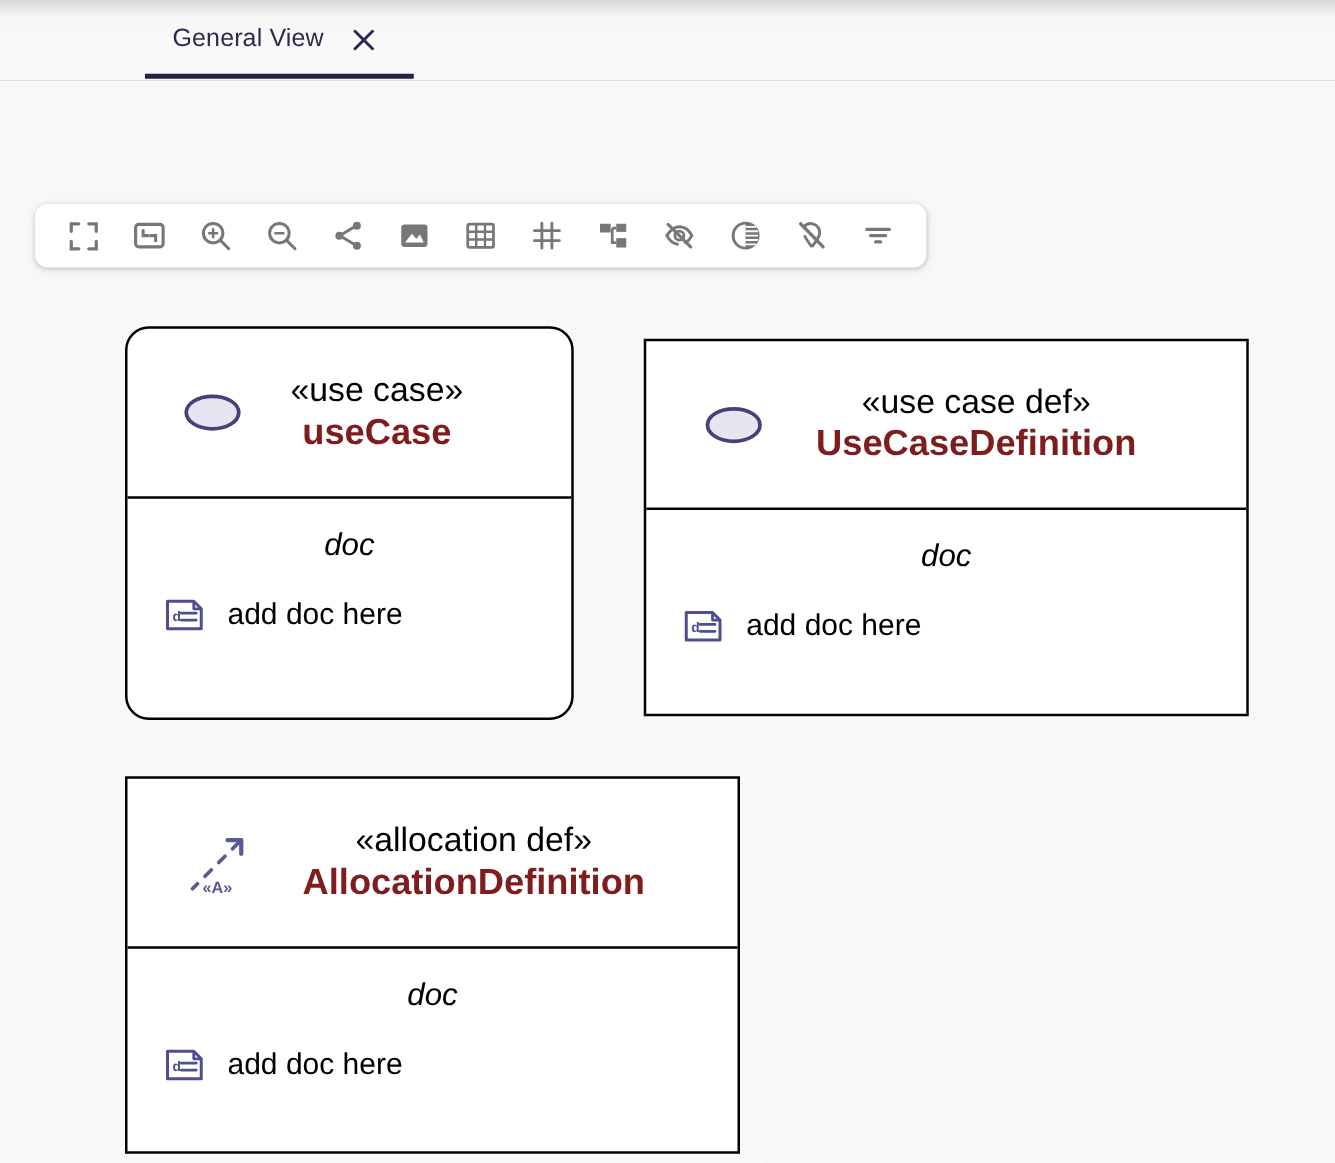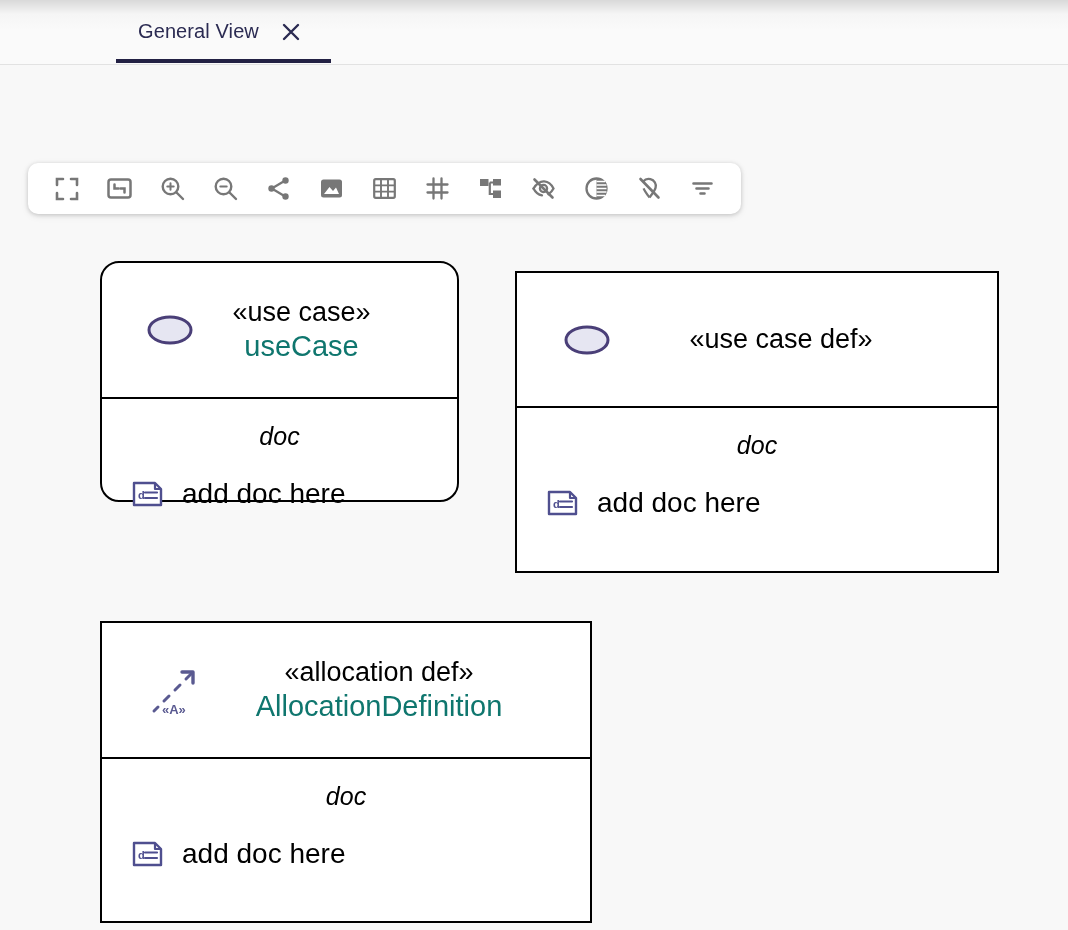--- a/index.html
+++ b/index.html
@@ -121,23 +121,24 @@
     padding: 0 10px;
   }
   .node-stereotype {
     font-size: 27px;
     color: #000000;
     line-height: 1.18;
     white-space: nowrap;
   }
   .node-name {
     font-size: 29px;
-    color: #0f766e;
+    color: #7f1d1d;
     line-height: 1.2;
     white-space: nowrap;
+    font-weight: bold;
   }
 
   .node-body {
     flex: 1;
     display: flex;
     flex-direction: column;
     align-items: center;
     padding-top: 22px;
   }
   .compartment-label {
@@ -149,21 +150,21 @@
   }
   .compartment-row {
     display: flex;
     align-items: center;
     gap: 18px;
     width: 100%;
     padding-left: 30px;
     margin-top: 27px;
   }
   .compartment-text {
-    font-size: 28px;
+    font-size: 24px;
     color: #000000;
     white-space: nowrap;
   }
 
   .icon-box { display: block; }
 </style>
 </head>
 <body>
 
 <div class="tabbar">
@@ -276,21 +277,21 @@
     </button>
 
     <button class="tool-btn">
       <svg width="27" height="27" viewBox="0 0 27 27" stroke="#777777" stroke-width="2.6" stroke-linecap="round">
         <path d="M4.5 8.5 H22.5 M7.5 13.5 H19.5 M11.5 18.5 H15.5"></path>
       </svg>
     </button>
 
   </div>
 
-  <div class="node rounded" style="left:100px; top:196px; width:359px; height:241px;">
+  <div class="node rounded" style="left:100px; top:196px; width:359px; height:315px;">
     <div class="node-header" style="height:134px;">
       <span class="node-icon" style="left:44px; top:50px;">
         <svg class="icon-box" width="48" height="34" viewBox="0 0 48 34">
           <ellipse cx="24" cy="17" rx="21" ry="13" fill="#e6e6f2" stroke="#4a3f78" stroke-width="3"></ellipse>
         </svg>
       </span>
       <div class="node-titles" style="padding-left:54px;">
         <div class="node-stereotype">«use case»</div>
         <div class="node-name">useCase</div>
       </div>
@@ -314,20 +315,21 @@
 
   <div class="node" style="left:515px; top:206px; width:484px; height:302px;">
     <div class="node-header" style="height:133px;">
       <span class="node-icon" style="left:46px; top:50px;">
         <svg class="icon-box" width="48" height="34" viewBox="0 0 48 34">
           <ellipse cx="24" cy="17" rx="21" ry="13" fill="#e6e6f2" stroke="#4a3f78" stroke-width="3"></ellipse>
         </svg>
       </span>
       <div class="node-titles" style="padding-left:58px;">
         <div class="node-stereotype">«use case def»</div>
+        <div class="node-name">UseCaseDefinition</div>
       </div>
     </div>
     <div class="node-divider"></div>
     <div class="node-body">
       <div class="compartment-label">doc</div>
       <div class="compartment-row" style="padding-left:30px;">
         <span>
           <svg class="icon-box" width="32" height="28" viewBox="0 0 32 28">
             <path d="M2 3 H23 L29 9 V25 H2 Z" fill="#ffffff" stroke="#4f4f8f" stroke-width="2.4" stroke-linejoin="round"></path>
             <path d="M23 3 V9 H29" fill="none" stroke="#4f4f8f" stroke-width="2.2" stroke-linejoin="round"></path>

